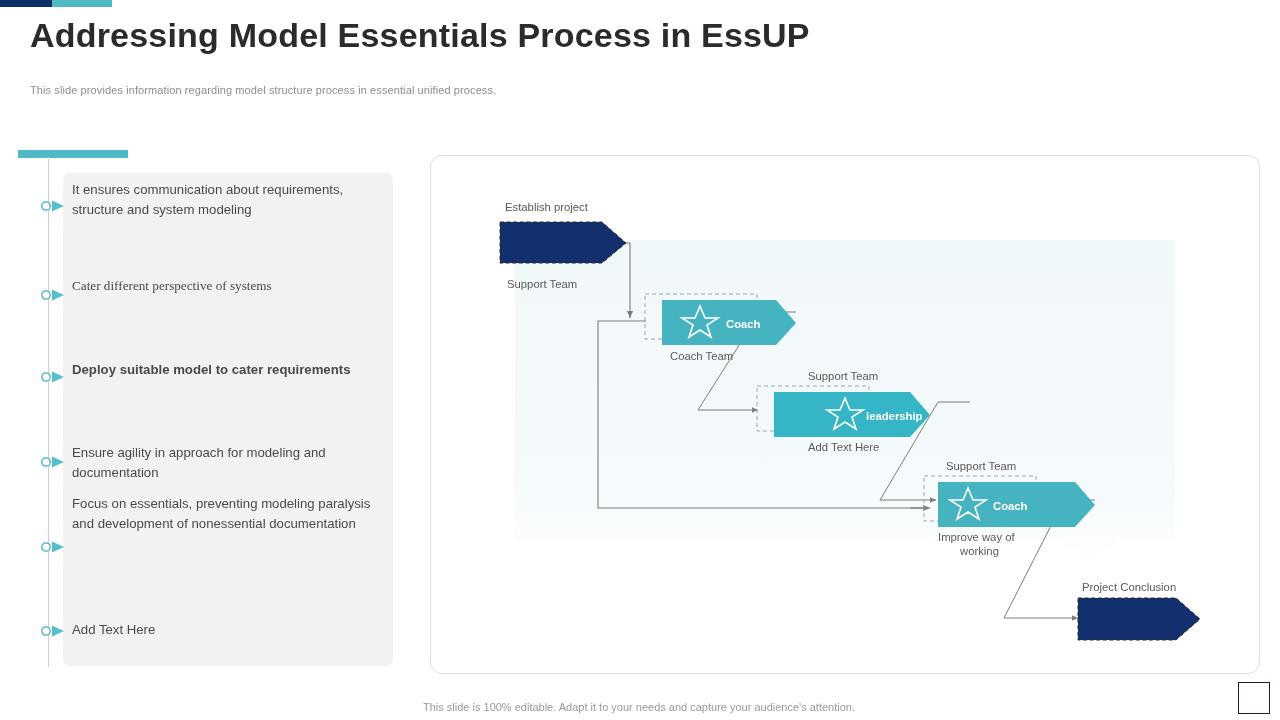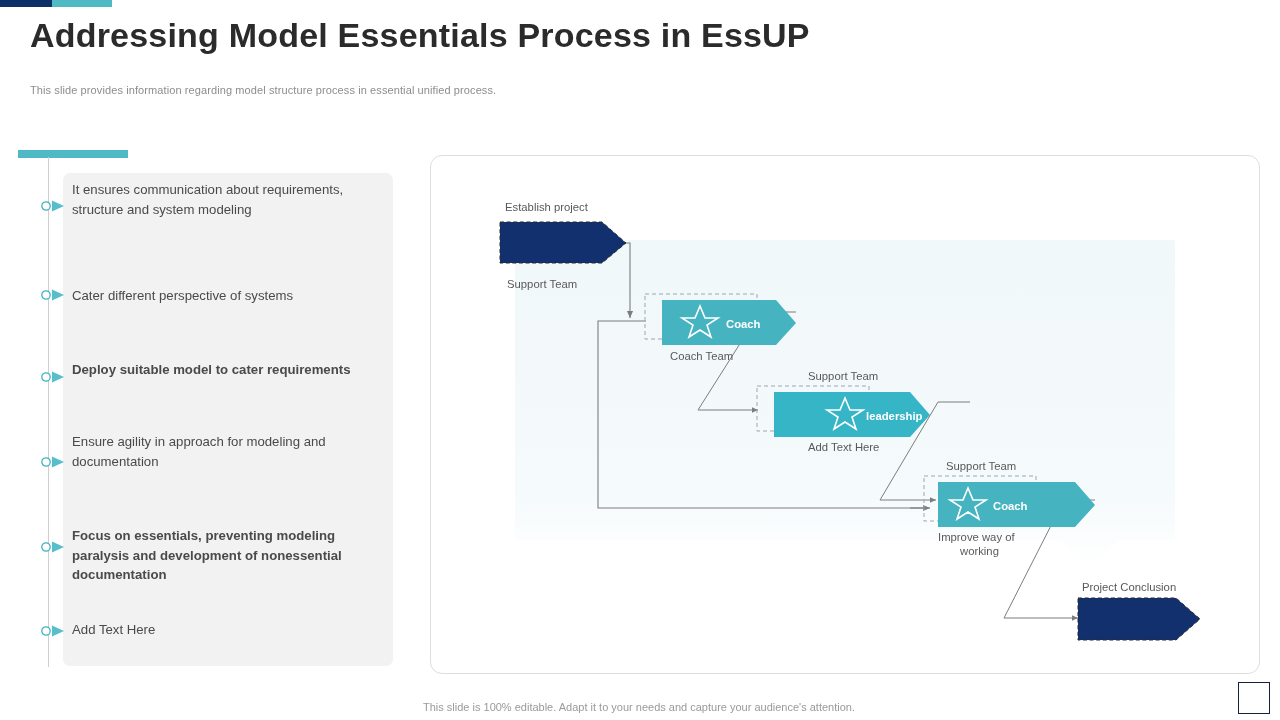--- a/index.html
+++ b/index.html
@@ -76,42 +76,42 @@
           <circle cx="5" cy="7" r="4.2" fill="#ffffff" stroke="#3fb2c2" stroke-width="1.3"></circle>
           <polygon points="11,1.5 23,7 11,12.5" fill="#57bfcc"></polygon>
         </svg></div>
       <div class="bullet-text" style="top: 180px;">It ensures communication about requirements, structure and system modeling</div>
     </div>
     <div class="bullet-row">
       <div class="bullet-mark" style="top: 288px;"><svg width="28" height="14" viewBox="0 0 28 14">
           <circle cx="5" cy="7" r="4.2" fill="#ffffff" stroke="#3fb2c2" stroke-width="1.3"></circle>
           <polygon points="11,1.5 23,7 11,12.5" fill="#57bfcc"></polygon>
         </svg></div>
-      <div class="bullet-text" style="top: 286px;">Cater different perspective of systems</div>
+      <div class="bullet-text" style="top: 276px; font-family: Liberation Serif, serif;">Cater different perspective of systems</div>
     </div>
     <div class="bullet-row">
       <div class="bullet-mark" style="top: 370px;"><svg width="28" height="14" viewBox="0 0 28 14">
           <circle cx="5" cy="7" r="4.2" fill="#ffffff" stroke="#3fb2c2" stroke-width="1.3"></circle>
           <polygon points="11,1.5 23,7 11,12.5" fill="#57bfcc"></polygon>
         </svg></div>
       <div class="bullet-text" style="top: 360px; font-weight: bold;">Deploy suitable model to cater requirements</div>
     </div>
     <div class="bullet-row">
       <div class="bullet-mark" style="top: 455px;"><svg width="28" height="14" viewBox="0 0 28 14">
           <circle cx="5" cy="7" r="4.2" fill="#ffffff" stroke="#3fb2c2" stroke-width="1.3"></circle>
           <polygon points="11,1.5 23,7 11,12.5" fill="#57bfcc"></polygon>
         </svg></div>
-      <div class="bullet-text" style="top: 432px;">Ensure agility in approach for modeling and documentation</div>
+      <div class="bullet-text" style="top: 443px;">Ensure agility in approach for modeling and documentation</div>
     </div>
     <div class="bullet-row">
       <div class="bullet-mark" style="top: 540px;"><svg width="28" height="14" viewBox="0 0 28 14">
           <circle cx="5" cy="7" r="4.2" fill="#ffffff" stroke="#3fb2c2" stroke-width="1.3"></circle>
           <polygon points="11,1.5 23,7 11,12.5" fill="#57bfcc"></polygon>
         </svg></div>
-      <div class="bullet-text" style="top: 526px; font-weight: bold;">Focus on essentials, preventing modeling paralysis and development of nonessential documentation</div>
+      <div class="bullet-text" style="top: 494px;">Focus on essentials, preventing modeling paralysis and development of nonessential documentation</div>
     </div>
     <div class="bullet-row">
       <div class="bullet-mark" style="top: 624px;"><svg width="28" height="14" viewBox="0 0 28 14">
           <circle cx="5" cy="7" r="4.2" fill="#ffffff" stroke="#3fb2c2" stroke-width="1.3"></circle>
           <polygon points="11,1.5 23,7 11,12.5" fill="#57bfcc"></polygon>
         </svg></div>
       <div class="bullet-text" style="top: 620px;">Add Text Here</div>
     </div>
   </div>
 

